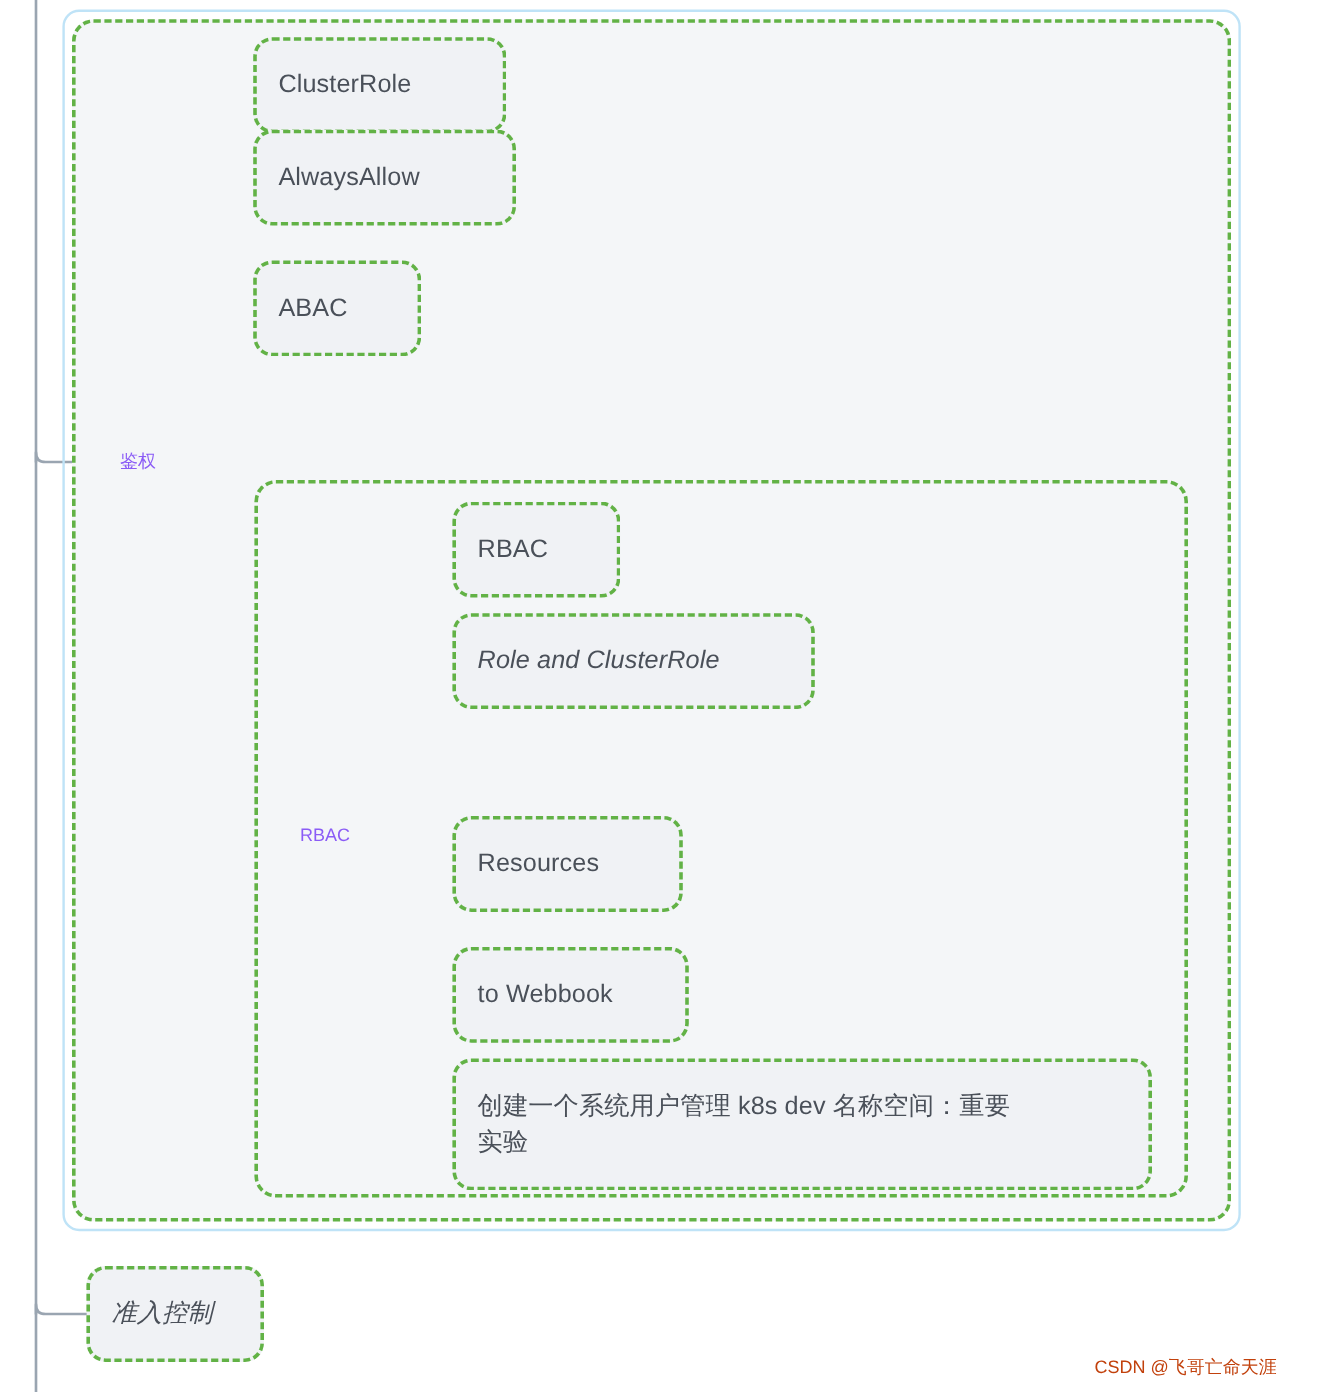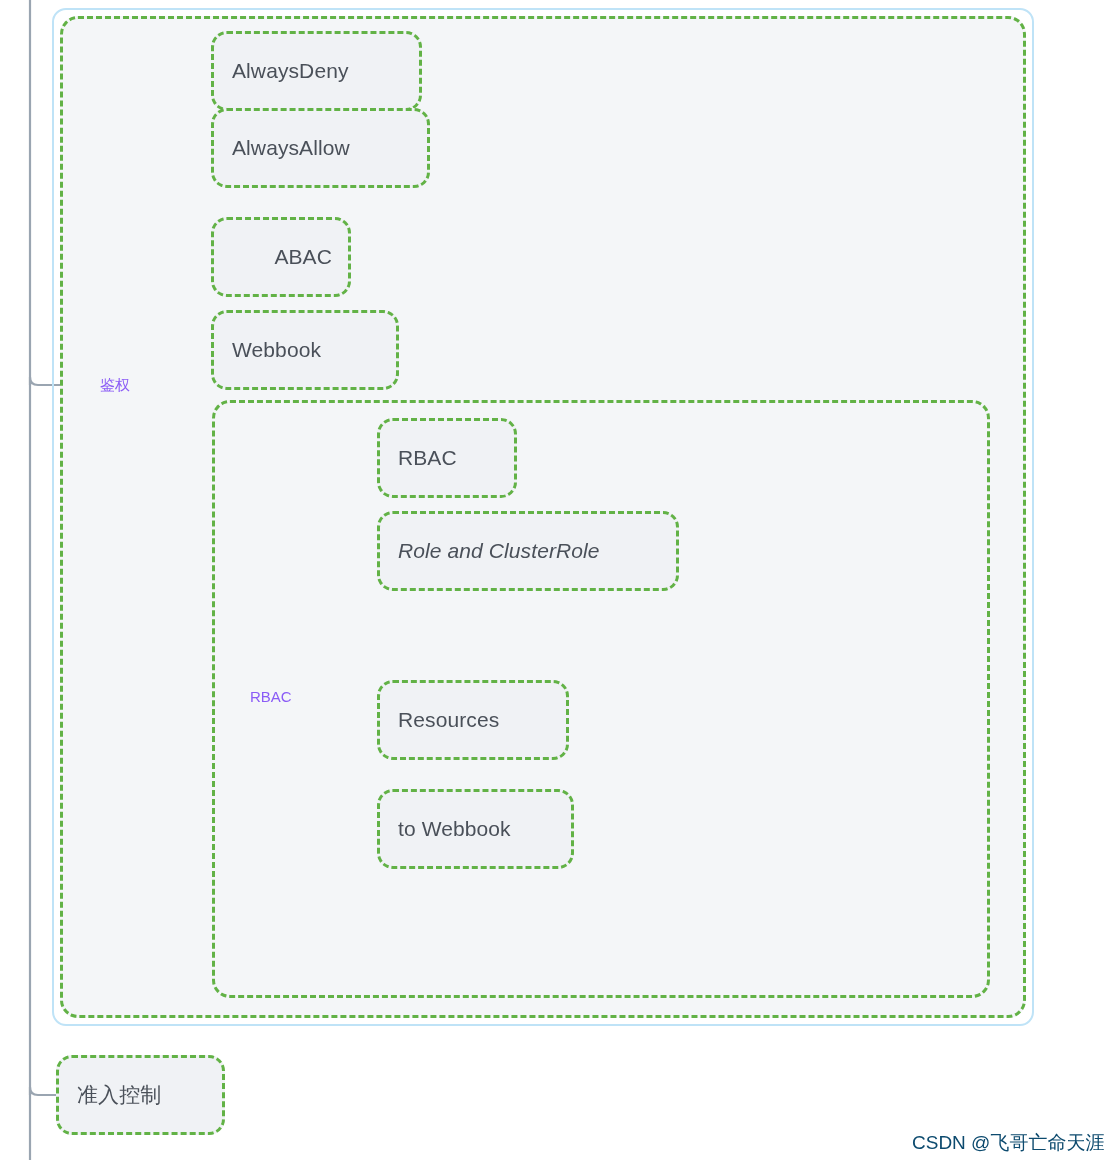--- a/index.html
+++ b/index.html
@@ -81,22 +81,22 @@
     position: absolute;
     color: #8b5cf6;
     font-size: 15px;
     line-height: 26px;
     white-space: nowrap;
   }
 
   
   .watermark {
     position: absolute;
-    color: #0c4a6e;
-    font-size: 19px;
+    color: #c2410c;
+    font-size: 15px;
     white-space: nowrap;
   }
 </style>
 </head>
 <body>
 
 <div id="mindmap">
 
   <svg id="connectors" viewBox="0 0 1116 1160">
 
@@ -134,52 +134,53 @@
 
   <div class="group-box" style="left:60px; top:16px; width:966px; height:1002px;"></div>
 
   <div class="group-box" style="left:212px; top:400px; width:778px; height:598px;"></div>
 
   <div class="bare-label" style="left:100px; top:372px;">鉴权</div>
 
   <div class="bare-label" style="left:250px; top:684px;">RBAC</div>
 
   <div class="node-box" style="left:211px; top:31px; width:211px; height:80px;">
-    <span class="node-label">AlwaysDeny</span>
+    <span class="node-label">ClusterRole</span>
   </div>
 
   <div class="node-box" style="left:211px; top:108px; width:219px; height:80px;">
     <span class="node-label">AlwaysAllow</span>
   </div>
 
-  <div class="node-box" style="left:211px; top:217px; width:140px; height:80px;justify-content:flex-end;">
+  <div class="node-box" style="left:211px; top:217px; width:140px; height:80px;">
     <span class="node-label">ABAC</span>
   </div>
 
-  <div class="node-box" style="left:211px; top:310px; width:188px; height:80px;">
-    <span class="node-label">Webbook</span>
-  </div>
 
   <div class="node-box" style="left:377px; top:418px; width:140px; height:80px;">
     <span class="node-label">RBAC</span>
   </div>
 
   <div class="node-box" style="left:377px; top:511px; width:302px; height:80px;font-style:italic;">
     <span class="node-label">Role and ClusterRole</span>
   </div>
 
 
   <div class="node-box" style="left:377px; top:680px; width:192px; height:80px;">
     <span class="node-label">Resources</span>
   </div>
 
   <div class="node-box" style="left:377px; top:789px; width:197px; height:80px;">
     <span class="node-label">to Webbook</span>
   </div>
 
+  <div class="node-box" style="left:377px; top:882px; width:583px; height:110px;">
+    <span class="node-label">创建一个系统用户管理 k8s dev 名称空间：重要
+实验</span>
+  </div>
 
-  <div class="node-box" style="left:56px; top:1055px; width:169px; height:80px;">
+  <div class="node-box" style="left:72px; top:1055px; width:148px; height:80px;font-style:italic;">
     <span class="node-label">准入控制</span>
   </div>
 
   <div class="watermark" style="left:912px; top:1130px;">CSDN @飞哥亡命天涯</div>
 
 </div>
 
 </body></html>

